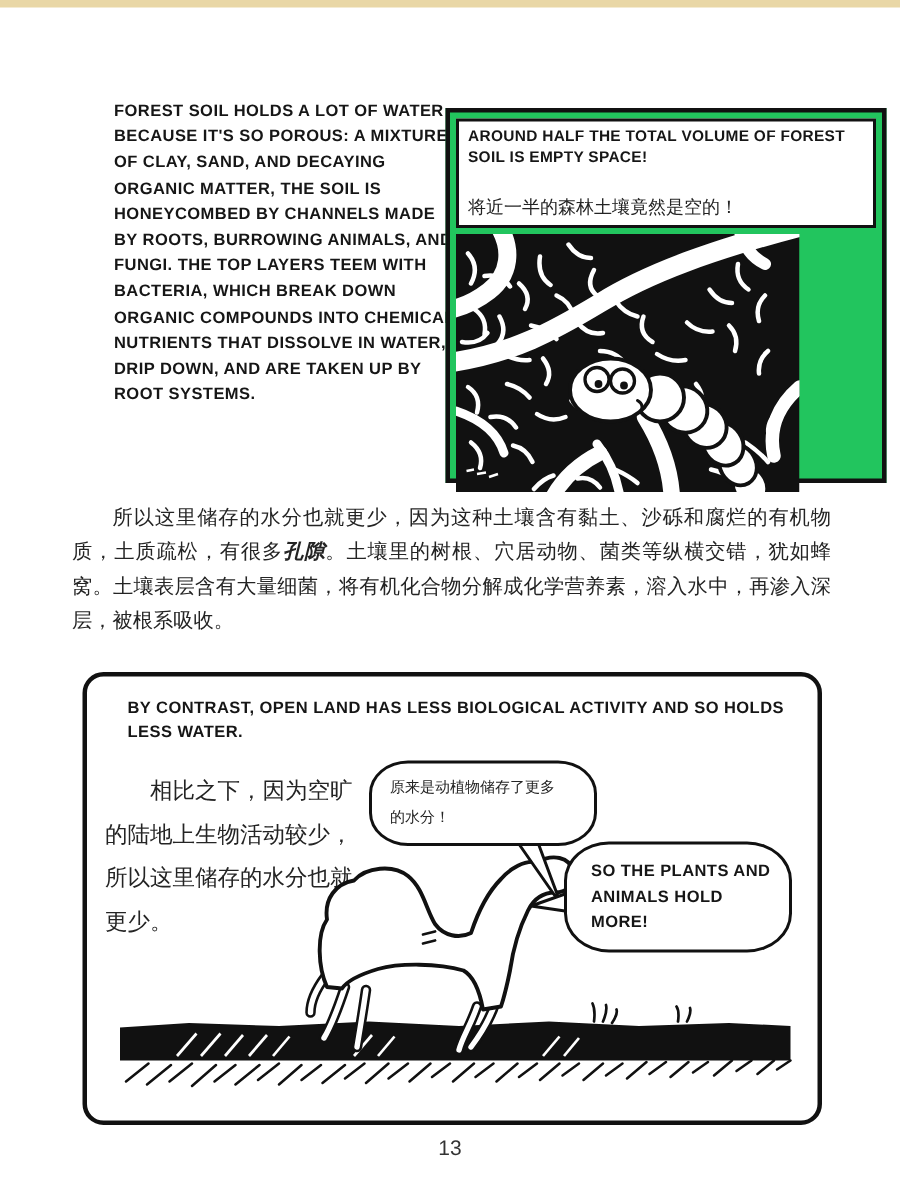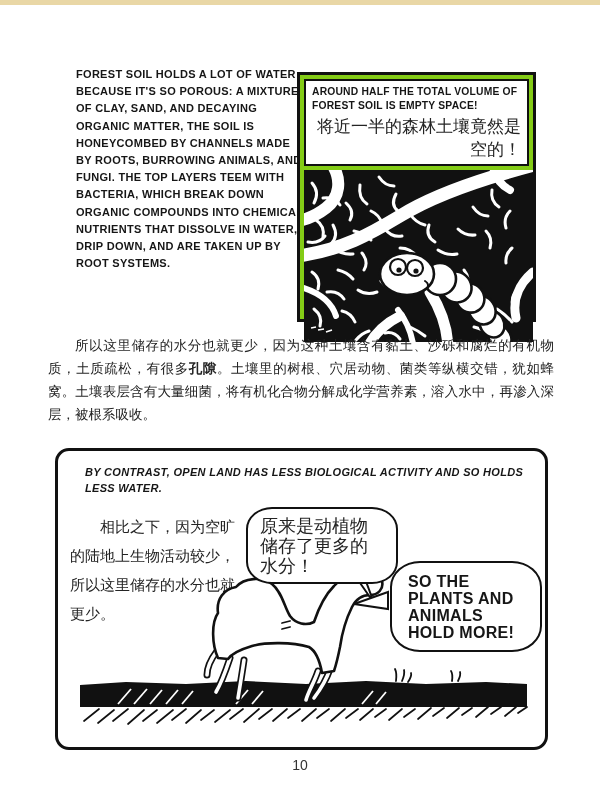--- a/index.html
+++ b/index.html
@@ -15,62 +15,62 @@
   .cn-text   { font-family:"DejaVu Sans", "Liberation Sans", sans-serif; font-weight:400; color:#242424; }
 
   #intro-para {
     position:absolute; left:76px; top:66px; width:230px;
     font-size:11px; line-height:17.2px; letter-spacing:.3px;
   }
   #intro-para .em { }
 
   
   #soil-panel {
-    position:absolute; left:297px; top:72px; width:239px; height:250px;
-    border:3px solid #111; background:#84cc16; padding:4px;
+    position:absolute; left:297px; top:72px; width:294px; height:250px;
+    border:3px solid #111; background:#22c55e; padding:4px;
   }
   #soil-caption {
     border:2px solid #111; background:#fff; padding:4px 6px 3px 6px;
   }
   #soil-caption .en { font-size:10.3px; line-height:13.5px; letter-spacing:.2px; display:block; }
-  #soil-caption .cn { display:block; text-align:right; font-size:17px; margin-top:3px; }
+  #soil-caption .cn { display:block; text-align:left; font-size:12px; margin-top:18px; }
   #soil-art { display:block; width:229px; height:172px; margin-top:4px; }
 
   
   #cn-para {
     position:absolute; left:48px; top:334px; width:506px;
     font-size:13.5px; line-height:23px; text-align:justify; text-indent:2em;
   }
-  #cn-para .bold { font-weight:700; }
+  #cn-para .bold { font-weight:700;font-style:italic; }
 
   
   #contrast-panel {
     position:absolute; left:55px; top:448px; width:493px; height:302px;
     border:3px solid #111; border-radius:14px; background:#fff;
   }
   #contrast-caption {
     position:absolute; left:27px; top:13px; width:448px;
-    font-size:11px; line-height:16px; letter-spacing:.3px;font-style:italic;
+    font-size:11px; line-height:16px; letter-spacing:.3px;
   }
   #contrast-cn {
     position:absolute; left:12px; top:62px; width:178px;
     font-size:15px; line-height:29px; text-indent:2em;
   }
   .bubble {
     position:absolute; background:#fff; border:2px solid #111; z-index:3;
   }
   #bubble-cn {
     left:188px; top:56px; width:152px; padding:7px 21px 6px 12px;
     border-radius:26px / 22px;
-    font-size:18px; line-height:20px;
+    font-size:10px; line-height:20px;
   }
   #bubble-en {
-    left:332px; top:110px; width:152px; padding:10px 10px 9px 16px;
+    left:318px; top:110px; width:152px; padding:10px 10px 9px 16px;
     border-radius:30px / 26px;
-    font-size:16px; line-height:17px; letter-spacing:.3px;
+    font-size:11px; line-height:17px; letter-spacing:.3px;
   }
   .tail { position:absolute; z-index:2; }
   #tail-cn { left:280px; top:104px; }
   #tail-en { left:294px; top:138px; }
 
   #scene-art { position:absolute; left:8px; top:112px; z-index:1; }
 
   #page-number {
     position:absolute; left:0; top:757px; width:600px; text-align:center;
     font-size:14px; color:#333; font-family:"Liberation Sans", sans-serif;
@@ -288,15 +288,15 @@
                  C176,86 166,90 162,96 Z" fill="#fff" stroke="#111" stroke-width="2.6" stroke-linejoin="round"></path>
 
         <g stroke="#111" stroke-width="1.8" stroke-linecap="round">
           <path d="M216,60 l8,-2"></path>
             <path d="M216,66 l8,-2"></path>
         </g>
       </g>
     </svg>
   </div>
 
-  <div id="page-number">10</div>
+  <div id="page-number">13</div>
 
 </div>
 
 </body></html>

